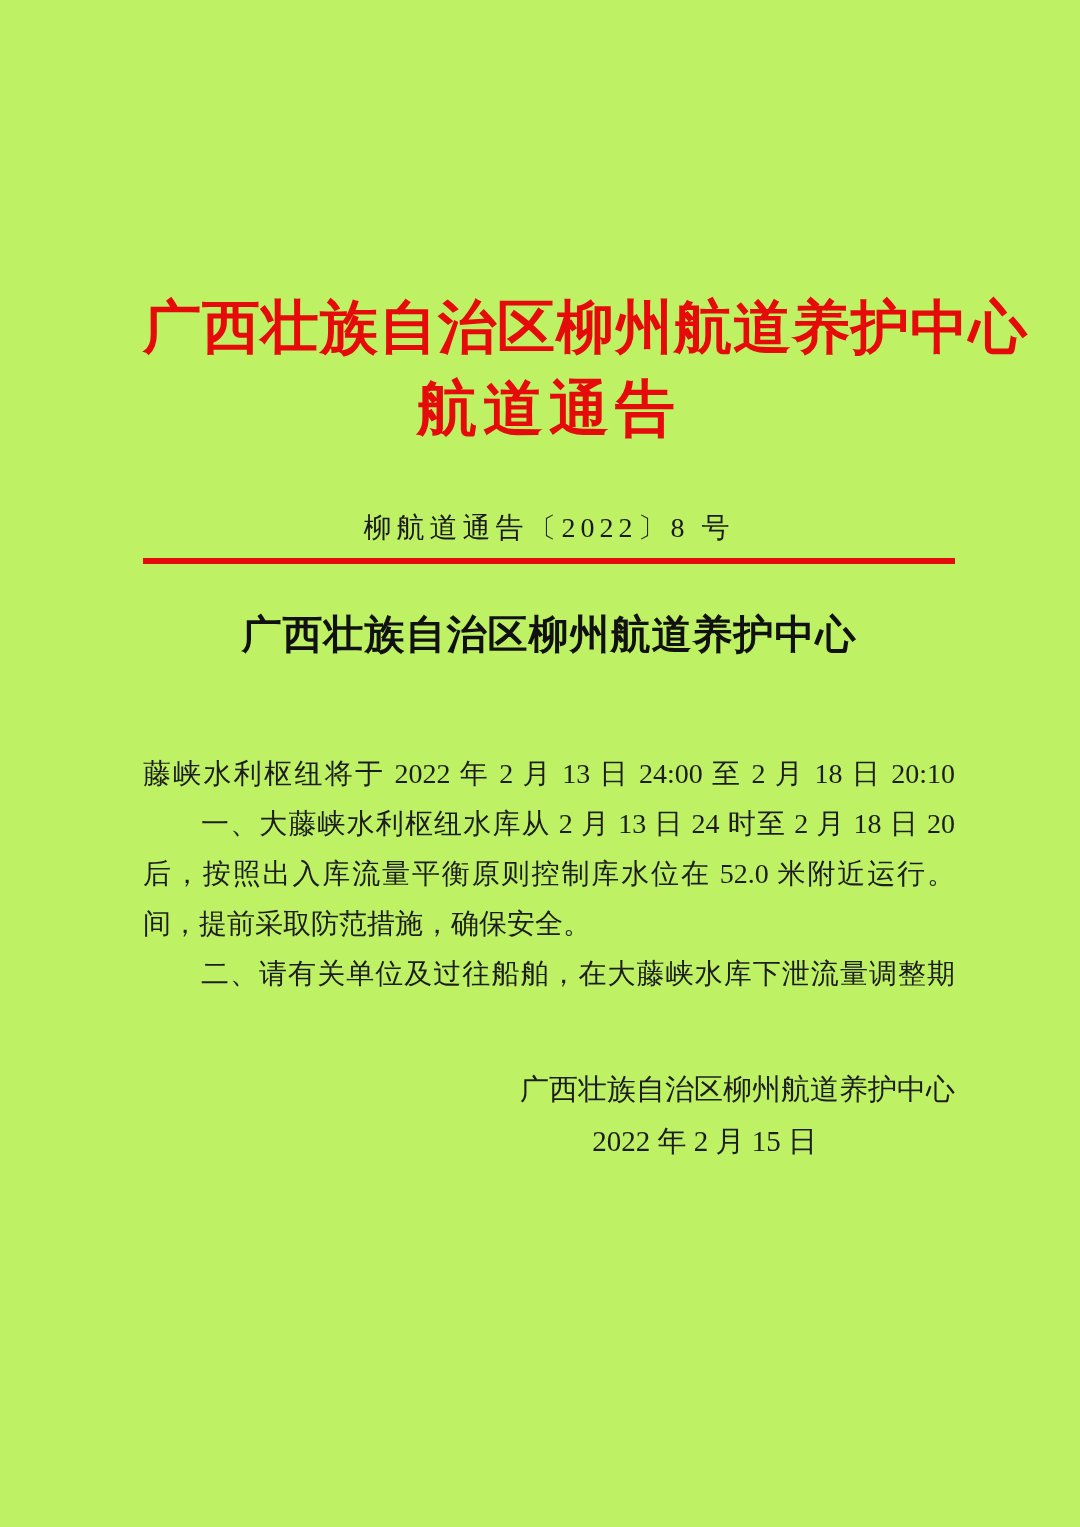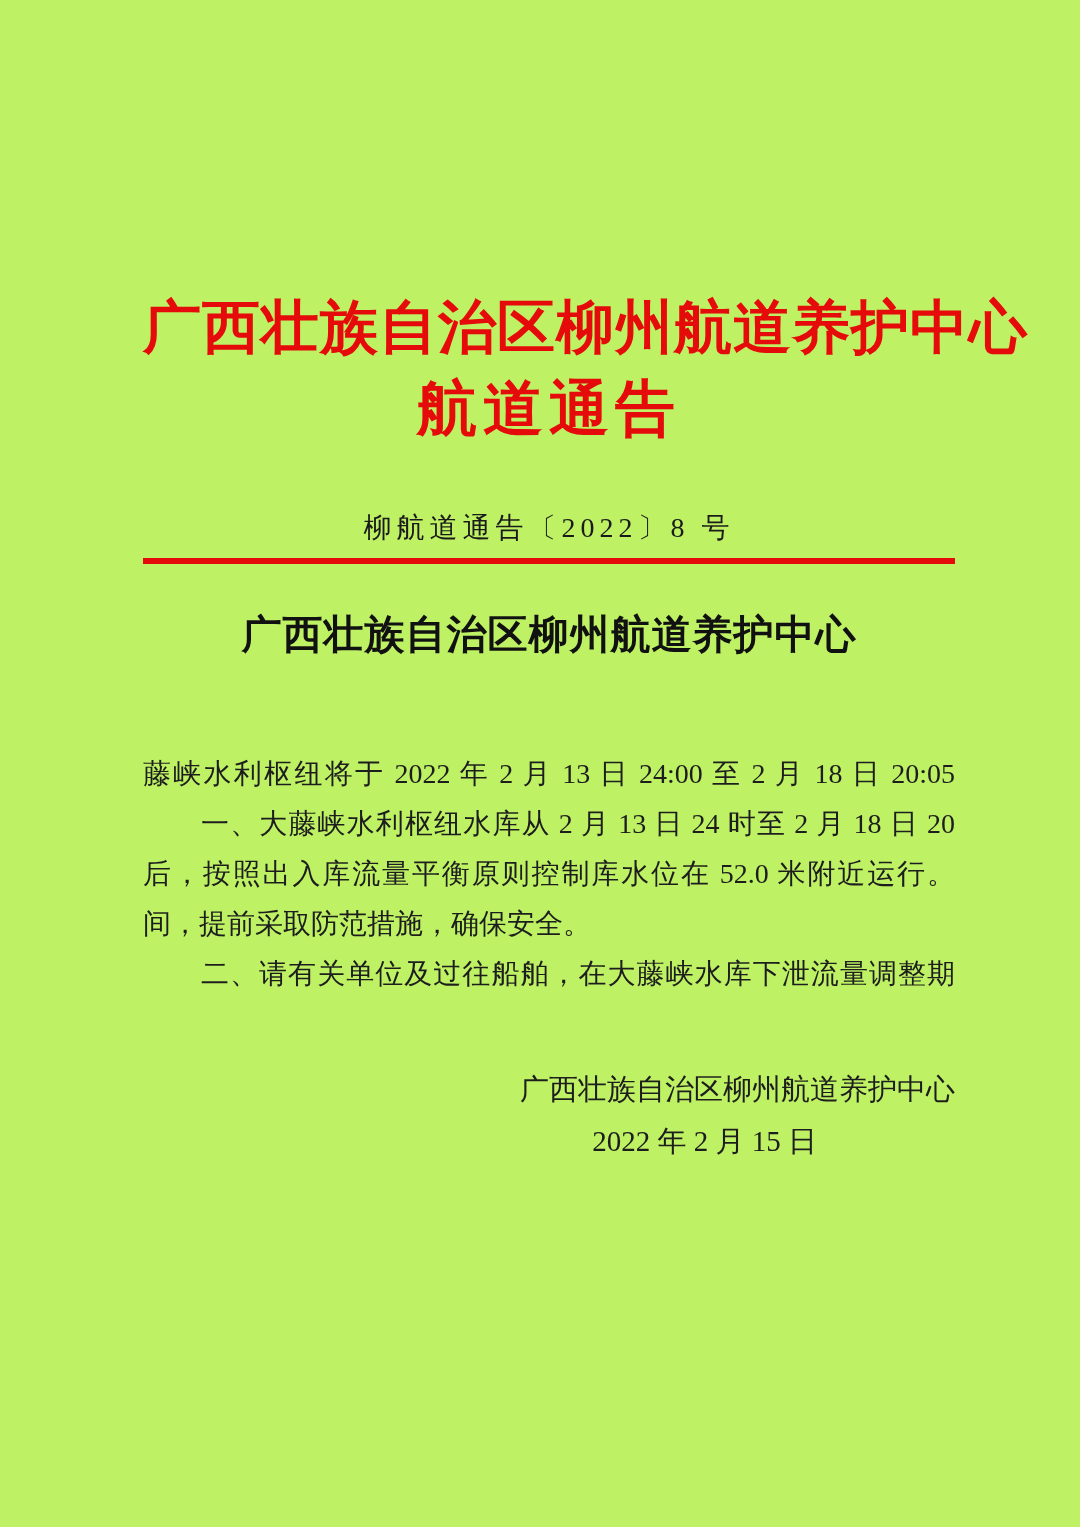--- a/index.html
+++ b/index.html
@@ -118,21 +118,21 @@
     <span class="org-title-line2">航道通告</span>
   </h1>
 
   <div class="doc-number">柳航道通告〔2022〕8 号</div>
 
   <div class="red-divider"></div>
 
   <h2 class="notice-title">广西壮族自治区柳州航道养护中心</h2>
 
   <div class="body-text">
-    <div class="line full">藤峡水利枢纽将于 2022 年 2 月 13 日 24:00 至 2 月 18 日 20:05</div>
+    <div class="line full">藤峡水利枢纽将于 2022 年 2 月 13 日 24:00 至 2 月 18 日 20:10</div>
     <div class="line indent full">一、大藤峡水利枢纽水库从 2 月 13 日 24 时至 2 月 18 日 20</div>
     <div class="line full">后，按照出入库流量平衡原则控制库水位在 52.0 米附近运行。</div>
     <div class="line">间，提前采取防范措施，确保安全。</div>
     <div class="line indent full">二、请有关单位及过往船舶，在大藤峡水库下泄流量调整期</div>
   </div>
 
   <div class="signature">
     <div class="sig-org">广西壮族自治区柳州航道养护中心</div>
     <div class="sig-date">2022 年 2 月 15 日</div>
   </div>

